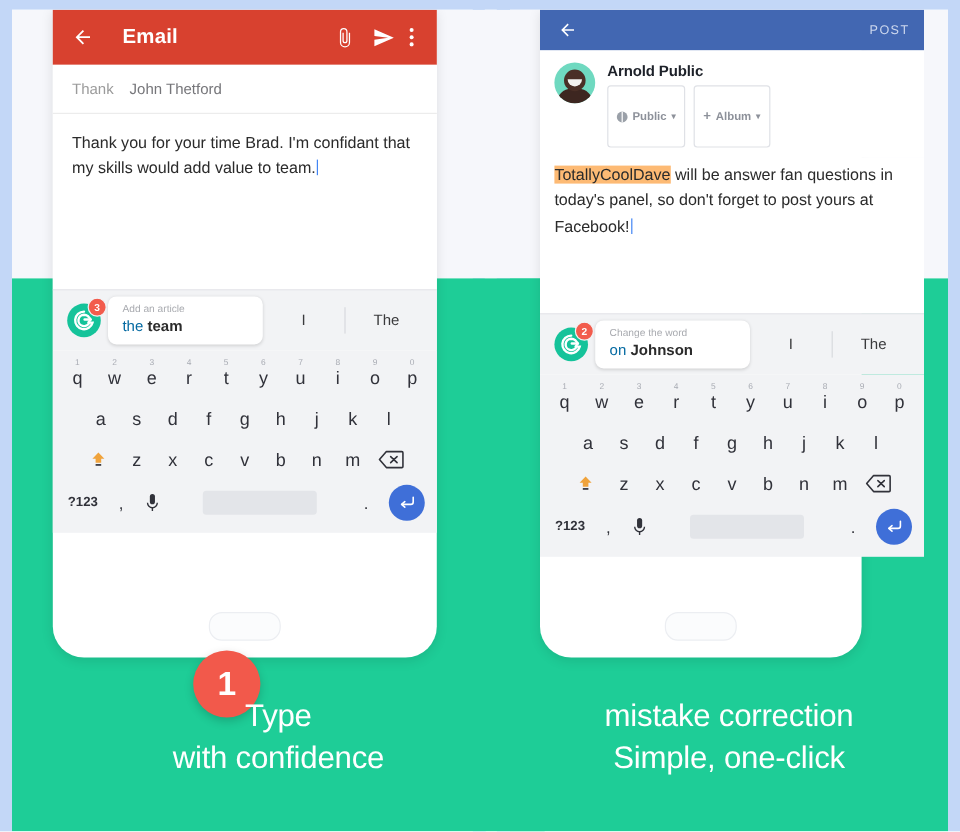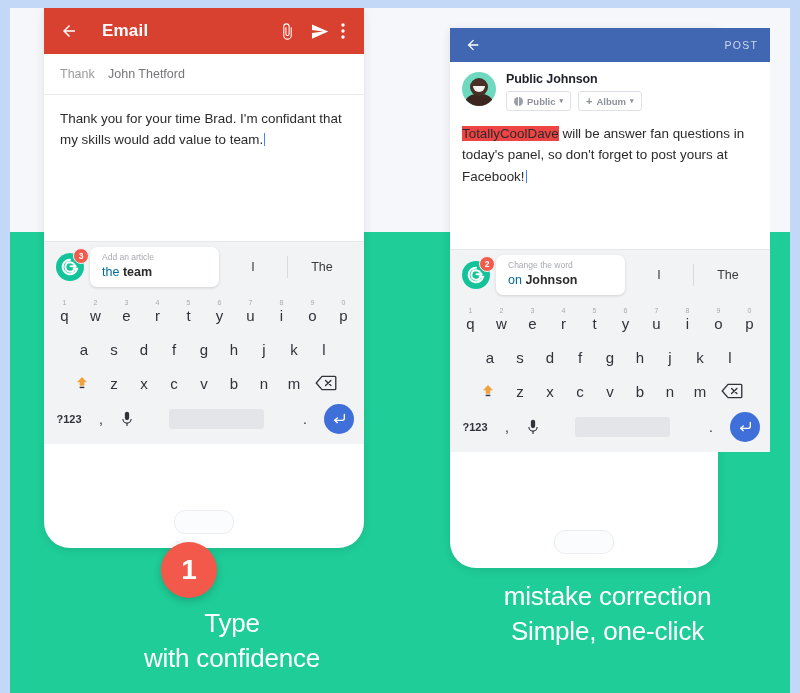--- a/index.html
+++ b/index.html
@@ -24,21 +24,21 @@
   .panel-left{left:10px;width:444px;}
   .panel-right{left:425px;width:365px;}
 
   .panel-bg-white{position:absolute;left:0;top:0;right:0;height:224px;background:#f6f7fb;}
   .panel-bg-green{position:absolute;left:0;top:224px;right:0;bottom:0;background:#1ecd97;}
 
   
   .phone{position:absolute;background:#ffffff;border-radius:0 0 26px 26px;
          box-shadow:0 2px 10px rgba(0,0,0,.10);}
   .phone-left{left:34px;top:0;width:320px;height:540px;}
-  .phone-right{left:25px;top:0;width:268px;height:540px;margin-top:20px;}
+  .phone-right{left:25px;top:0;width:268px;height:540px;}
 
   .screen{position:absolute;left:0;top:0;width:320px;}
 
   .home-btn{position:absolute;bottom:14px;left:50%;transform:translateX(-50%);
             width:58px;height:22px;border-radius:11px;border:1px solid #eceef2;
             background:#fbfcfd;}
 
   
   .mail-bar{height:46px;background:#d8412f;display:flex;align-items:center;
             padding:0 14px;color:#fff;}
@@ -63,29 +63,29 @@
           overflow:hidden;position:relative;flex:0 0 auto;}
   .avatar .head{position:absolute;left:8px;top:6px;width:18px;height:18px;
                 border-radius:50%;background:#4a2f26;}
   .avatar .body{position:absolute;left:2px;top:22px;width:30px;height:18px;
                 border-radius:12px 12px 0 0;background:#3d2620;}
   .avatar .sm{position:absolute;left:11px;top:14px;width:12px;height:6px;
               border-radius:0 0 7px 7px;background:#f3f3f0;}
   .fb-meta{margin-left:10px;}
   .fb-name{font-size:12.5px;font-weight:bold;color:#1d2129;letter-spacing:-.1px;}
   .chips{display:flex;gap:7px;margin-top:5px;}
-  .chip{border:1px solid #dfe1e6;border-radius:3px;height:18px;padding:0 7px;
+  .chip{border:1px solid #dfe1e6;border-radius:3px;height:18px;padding:16px 7px;
         display:flex;align-items:center;gap:4px;font-size:9.5px;color:#8d919a;font-weight:bold;}
   .chip .globe{width:9px;height:9px;border-radius:50%;background:#9aa0a8;position:relative;}
   .chip .globe:after{content:"";position:absolute;left:4px;top:0;width:1px;height:9px;background:#fff;}
   .chip .plus{font-size:11px;line-height:1;}
   .chip .cv{font-size:7px;}
   .fb-body{background:#fff;padding:4px 12px 0 12px;height:126px;}
   .fb-body p{margin:0;font-size:13.4px;line-height:1.6;color:#2b2b2b;}
-  .hl{background:#ef4444;}
+  .hl{background:#fdba74;}
 
   
   .sugg{height:50px;background:#f2f3f5;display:flex;align-items:center;
         padding:0 8px;position:relative;border-top:1px solid #e6e7ea;}
   .glogo{position:relative;width:28px;height:28px;flex:0 0 auto;margin-left:4px;}
   .gcircle{width:28px;height:28px;border-radius:50%;background:#15c39a;
            display:flex;align-items:center;justify-content:center;}
   .gcircle svg{display:block;}
   .gbadge{position:absolute;right:-5px;top:-5px;width:14px;height:14px;border-radius:50%;
           background:#f25c4d;color:#fff;font-size:8.5px;font-weight:bold;
@@ -115,21 +115,21 @@
   .space{width:95px;height:20px;border-radius:3px;background:#e3e5e9;}
   .enter{width:30px;height:30px;border-radius:50%;background:#3f6fd8;
          display:flex;align-items:center;justify-content:center;}
   .shift-ico{width:16px;height:16px;}
   .del-ico{width:22px;height:16px;}
   .mic-ico{width:12px;height:16px;}
 
   
   .caption{position:absolute;left:0;right:0;text-align:center;color:#fff;
            font-size:26px;line-height:1.33;font-weight:normal;letter-spacing:-.2px;}
-  .cap-left{top:598px;}
+  .cap-left{top:571px;}
   .cap-right{top:571px;}
 
   .step-badge{position:absolute;width:56px;height:56px;border-radius:50%;
               background:#f2594b;color:#fff;font-size:28px;font-weight:bold;
               display:flex;align-items:center;justify-content:center;
               box-shadow:0 3px 8px rgba(0,0,0,.18);}
   .badge-left{left:151px;top:534px;}
 </style>
 </head>
 <body>
@@ -365,21 +365,21 @@
           <span class="fb-post">POST</span>
         </div>
 
         <div class="fb-head">
           <div class="avatar">
             <div class="body"></div>
             <div class="head"></div>
             <div class="sm"></div>
           </div>
           <div class="fb-meta">
-            <div class="fb-name">Public Johnson</div>
+            <div class="fb-name">Arnold Public</div>
             <div class="chips">
               <div class="chip">
                 <span class="globe"></span>
                 <span>Public</span>
                 <span class="cv">▾</span>
               </div>
               <div class="chip">
                 <span class="plus">+</span>
                 <span>Album</span>
                 <span class="cv">▾</span>

